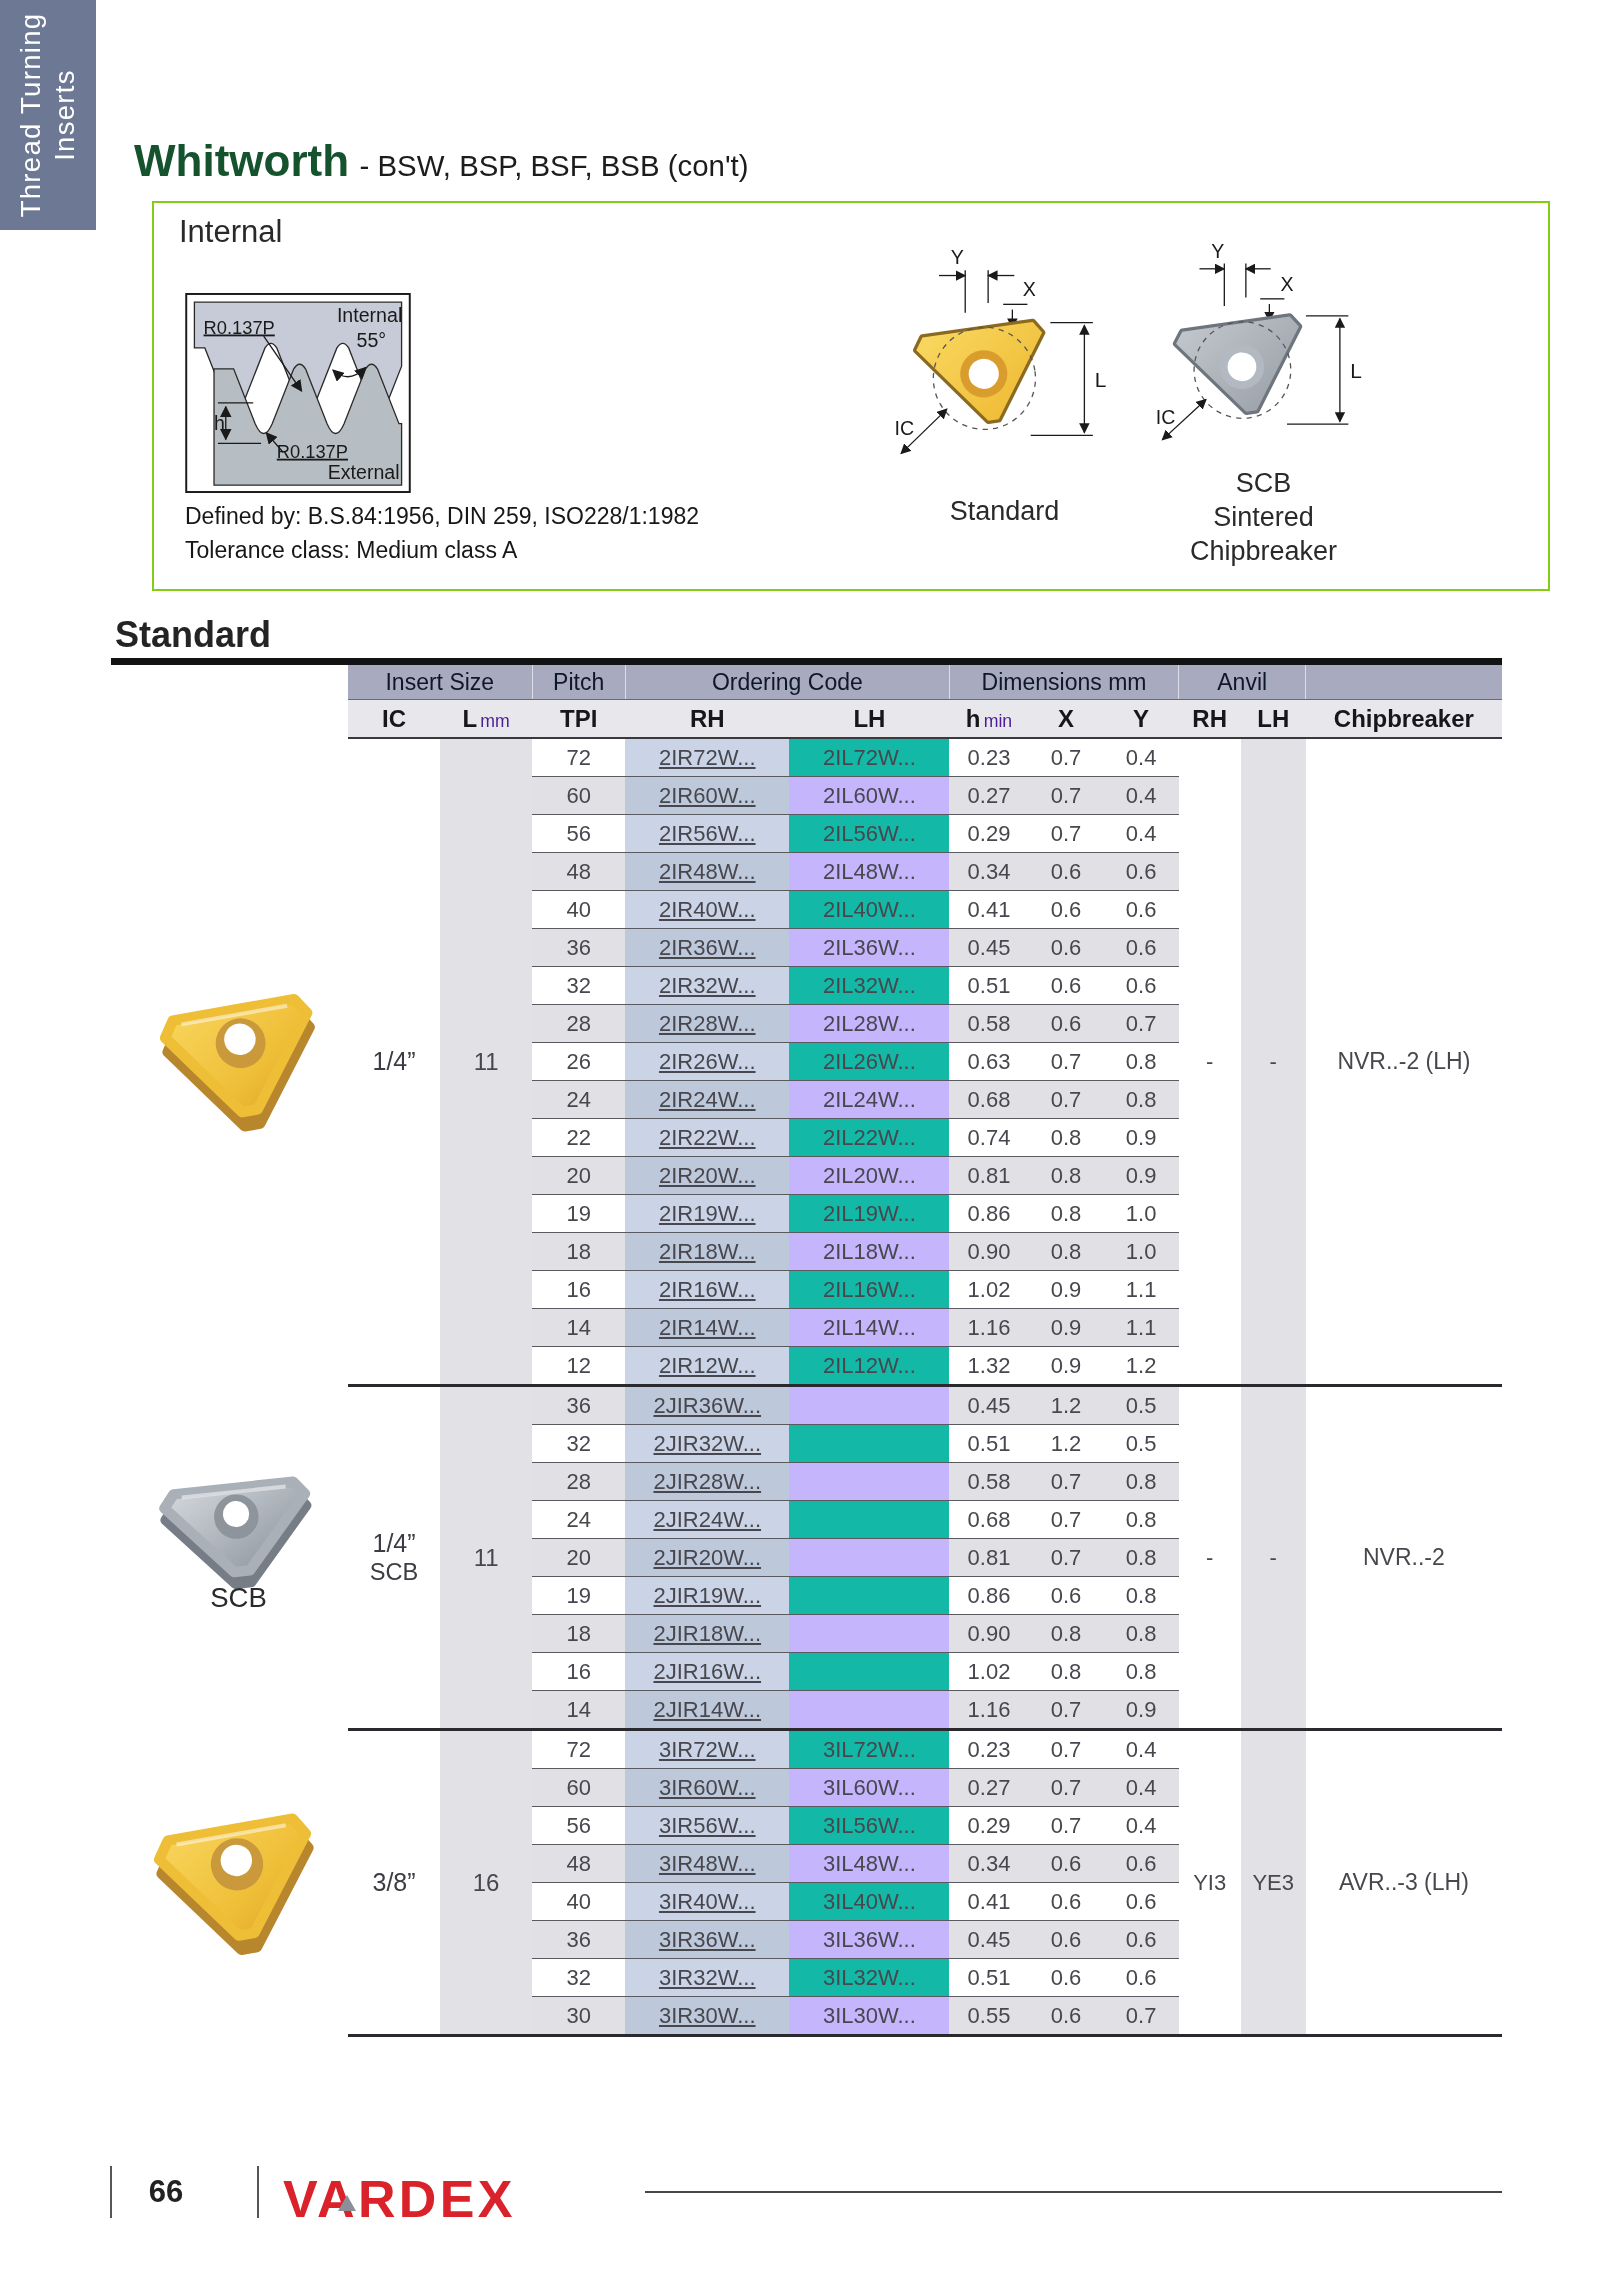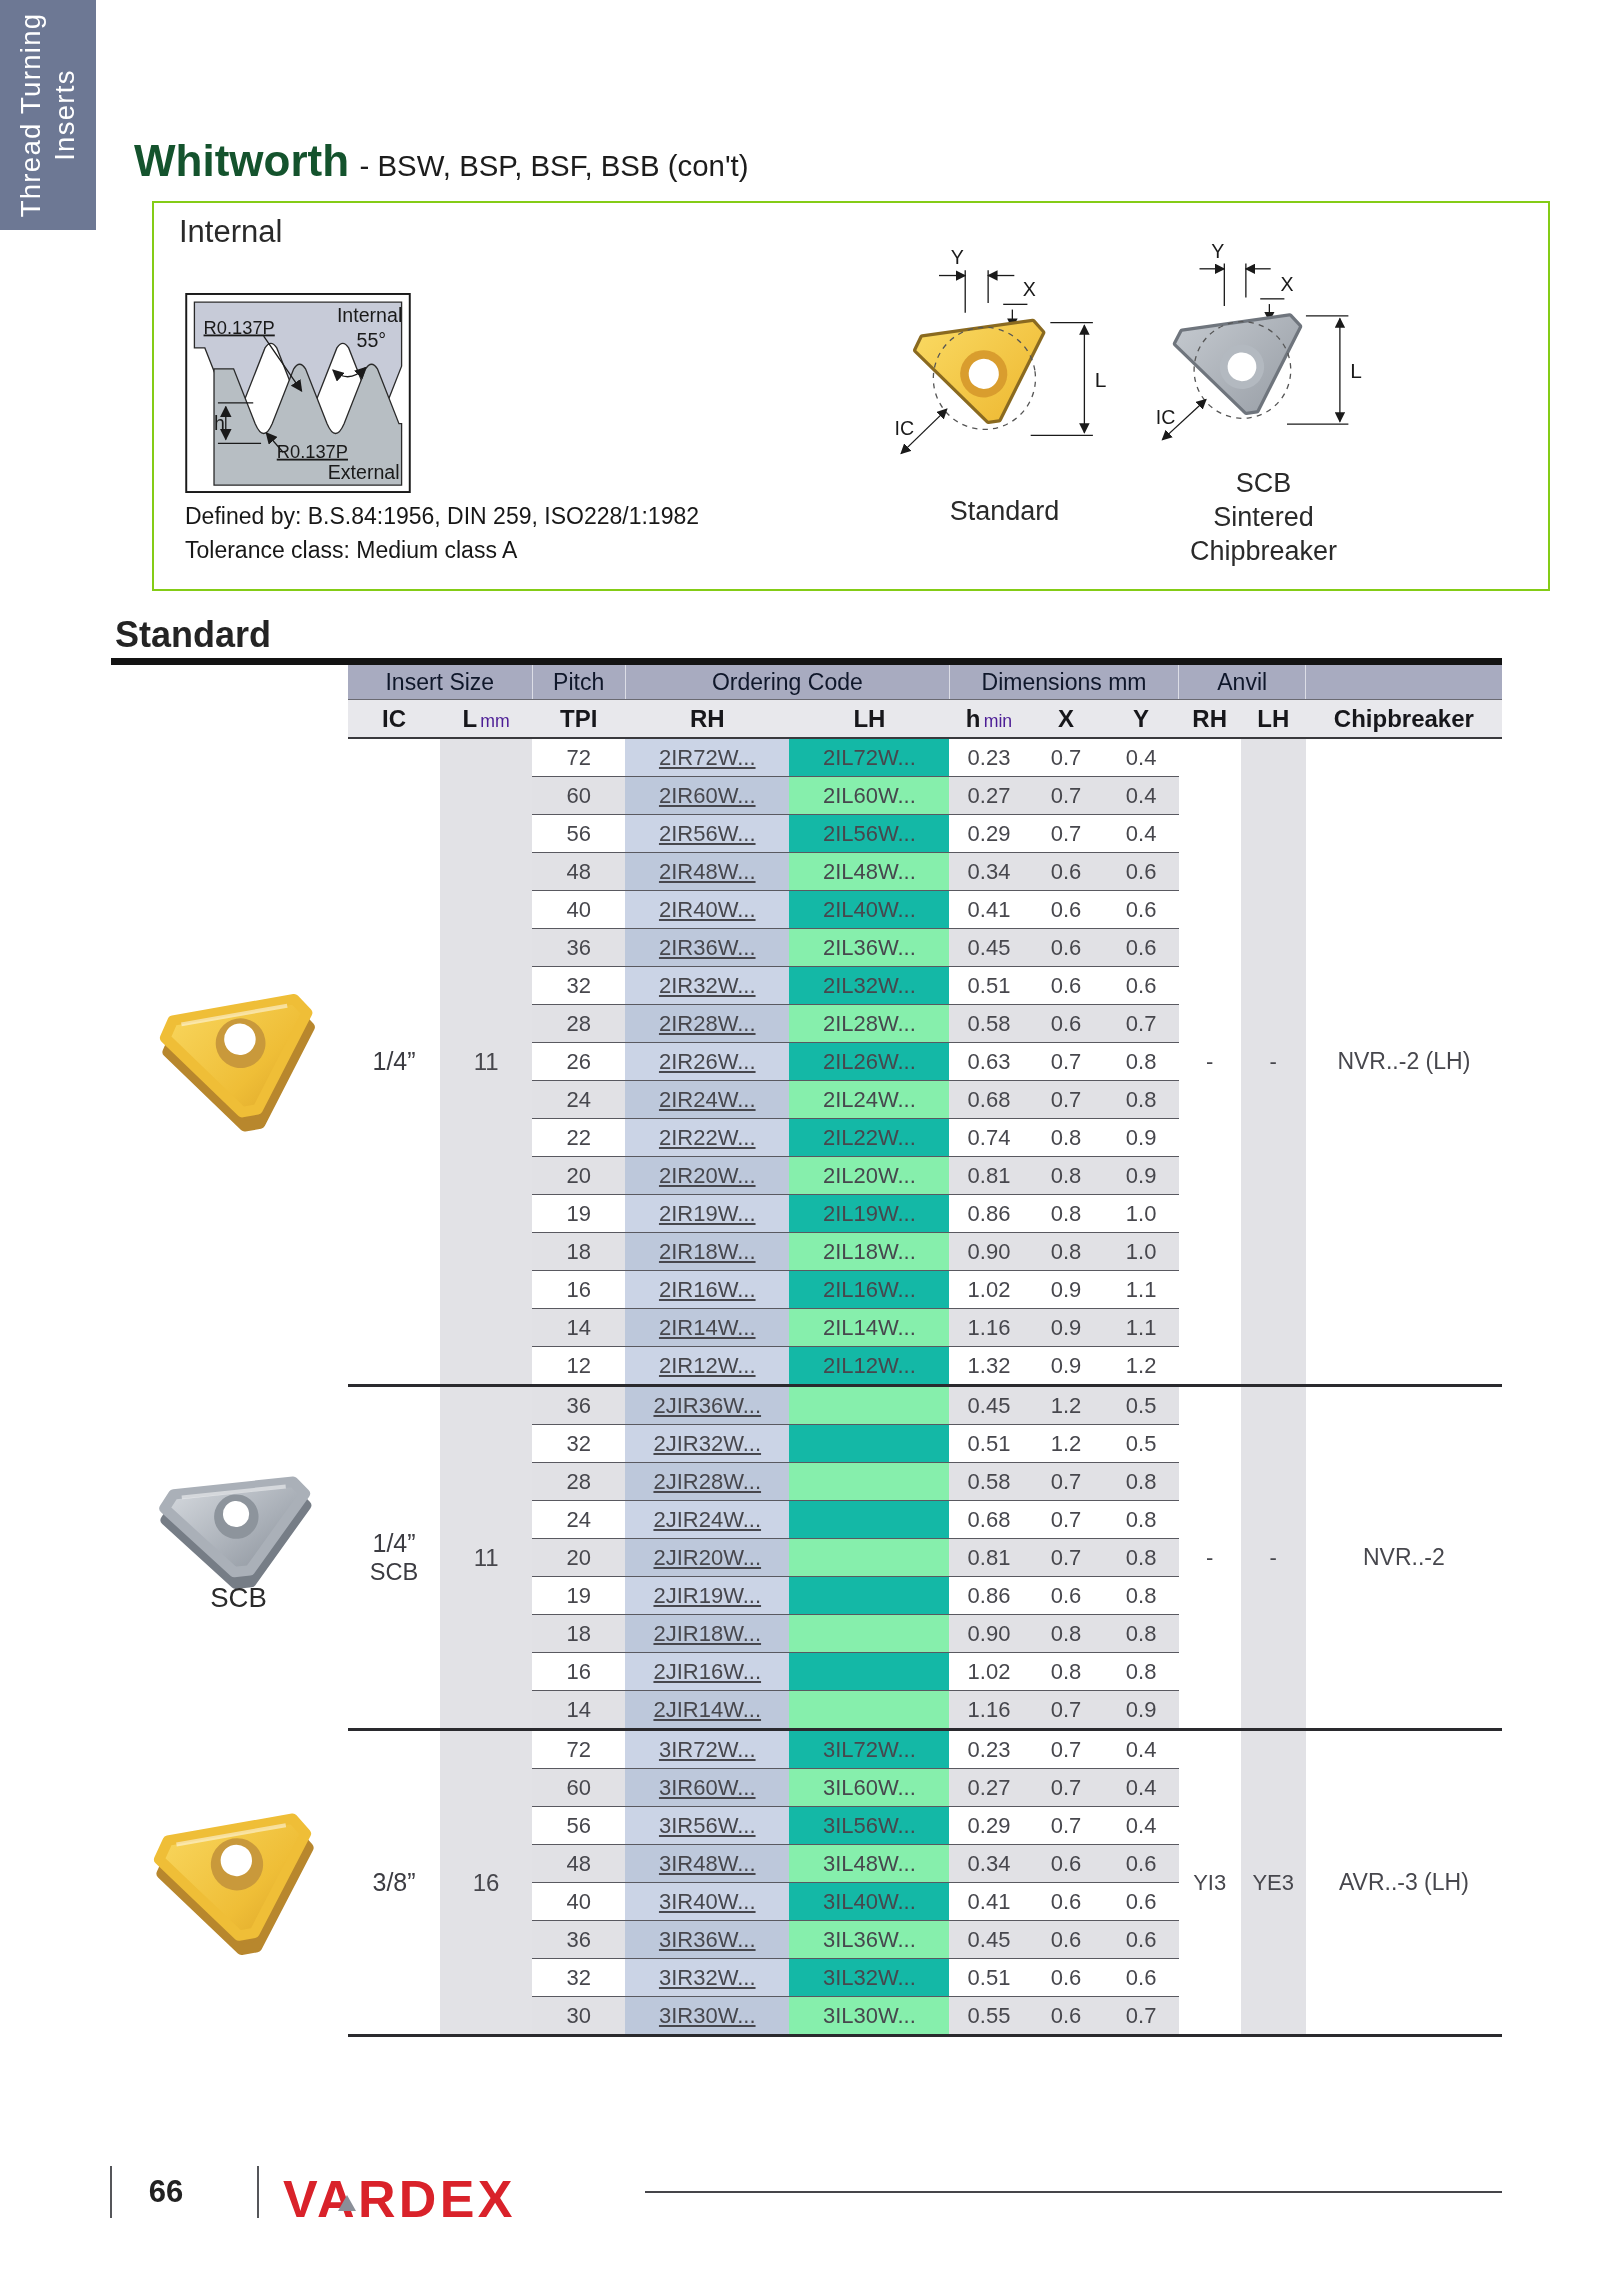--- a/index.html
+++ b/index.html
@@ -42,21 +42,21 @@
   tr.grp th{height:34px;background:#a8abc0;font-size:23px;color:#0f172a;border-bottom:1.3px solid #6a6a72;}
   tr.grp th.gs{border-left:1.3px solid rgba(255,255,255,.6);}
   tr.cols th{height:37px;background:#e8e8ec;font-size:24px;font-weight:bold;color:#17171b;
              border-bottom:2.6px solid #39393d;}
   .unit{font-size:17.7px;font-weight:normal;color:#4c1d95;margin-left:3.3px;}
   table.spec td{height:37px;}
   .sep{border-bottom:1.3px solid #595960;}
   .blockend{border-bottom:3.3px solid #2a2a2e;}
   .c-tpi{background:#fff;} .c-tpi.shade{background:#e1e1e5;}
   .c-rh{background:#cbd4e6;text-decoration:underline;} .c-rh.shade{background:#bdc8db;}
-  .c-lh{background:#14b8a6;} .c-lh.shade{background:#86efac;}
+  .c-lh{background:#14b8a6;} .c-lh.shade{background:#c4b5fd;}
   .c-dim{background:#fff;} .c-dim.shade{background:#e1e1e5;}
   .cell-ic{background:#fff;font-size:25px;color:#3c3c42;}
   .cell-ic .ic2{font-size:23.6px;margin-top:1.3px;}
   .cell-l{background:#e2e2e6;font-size:24px;}
   .cell-arh{background:#fff;}
   .cell-alh{background:#e2e2e6;}
   .cell-th{background:#fff;font-size:23px;}
 
   
   .photo{position:absolute;}

